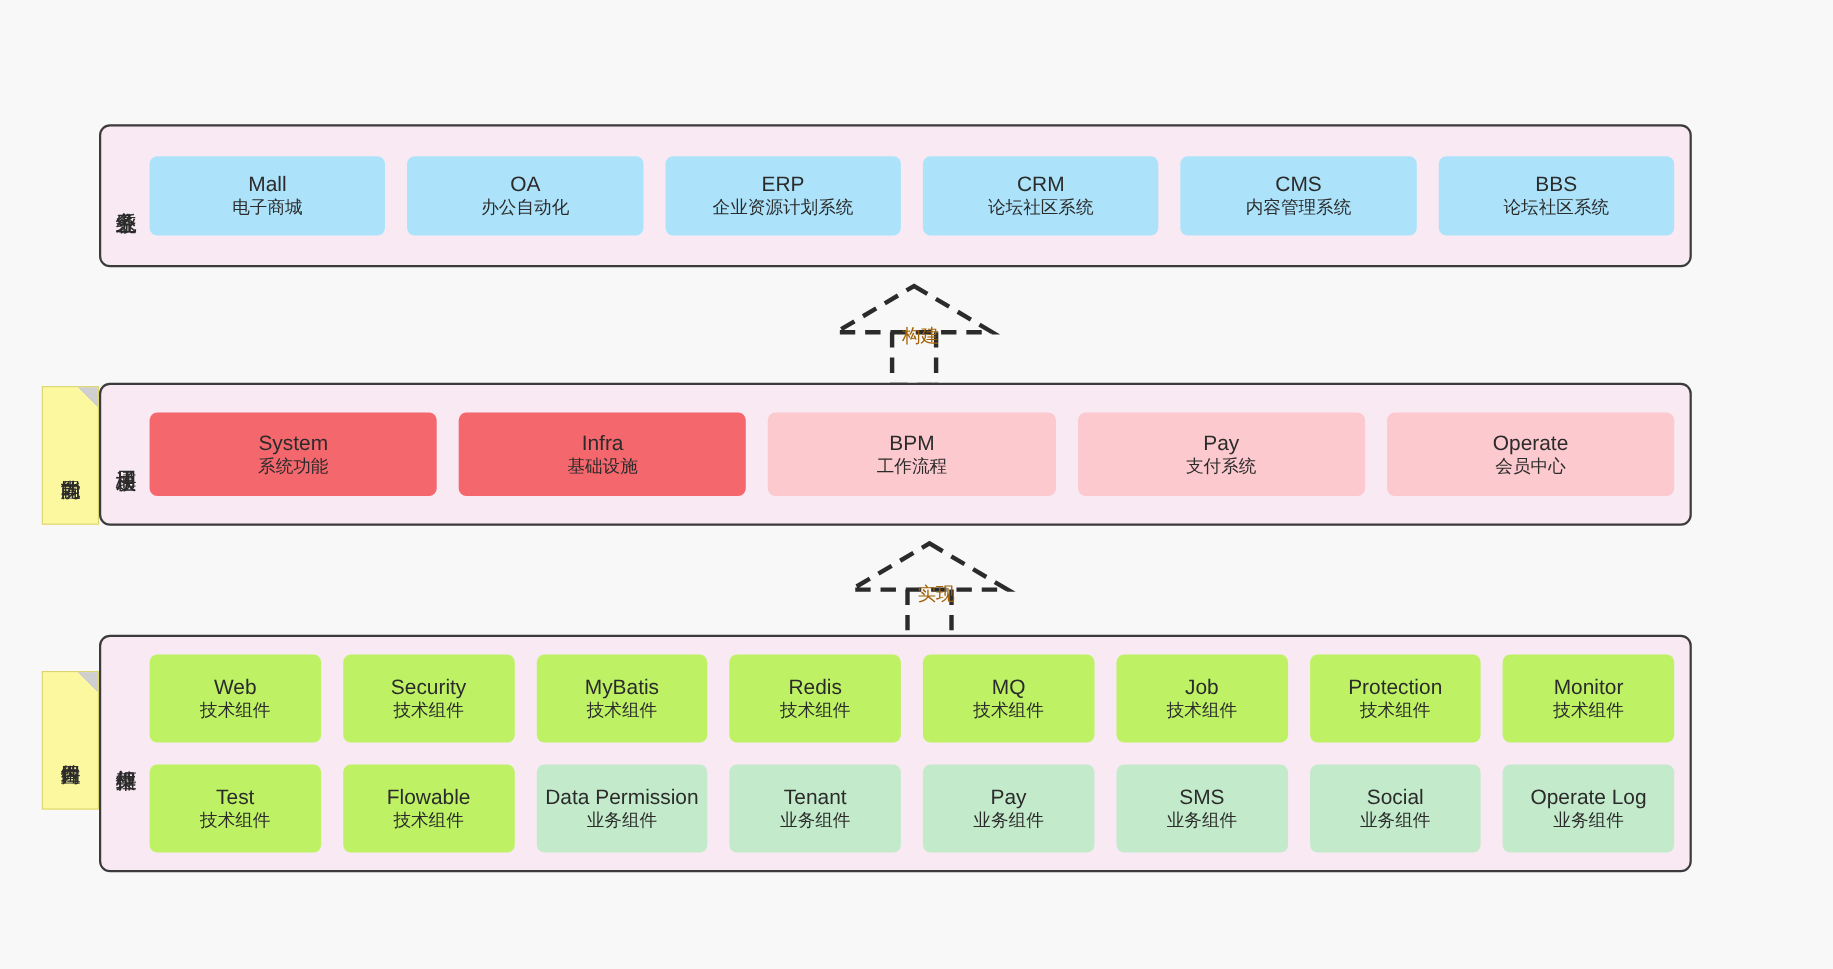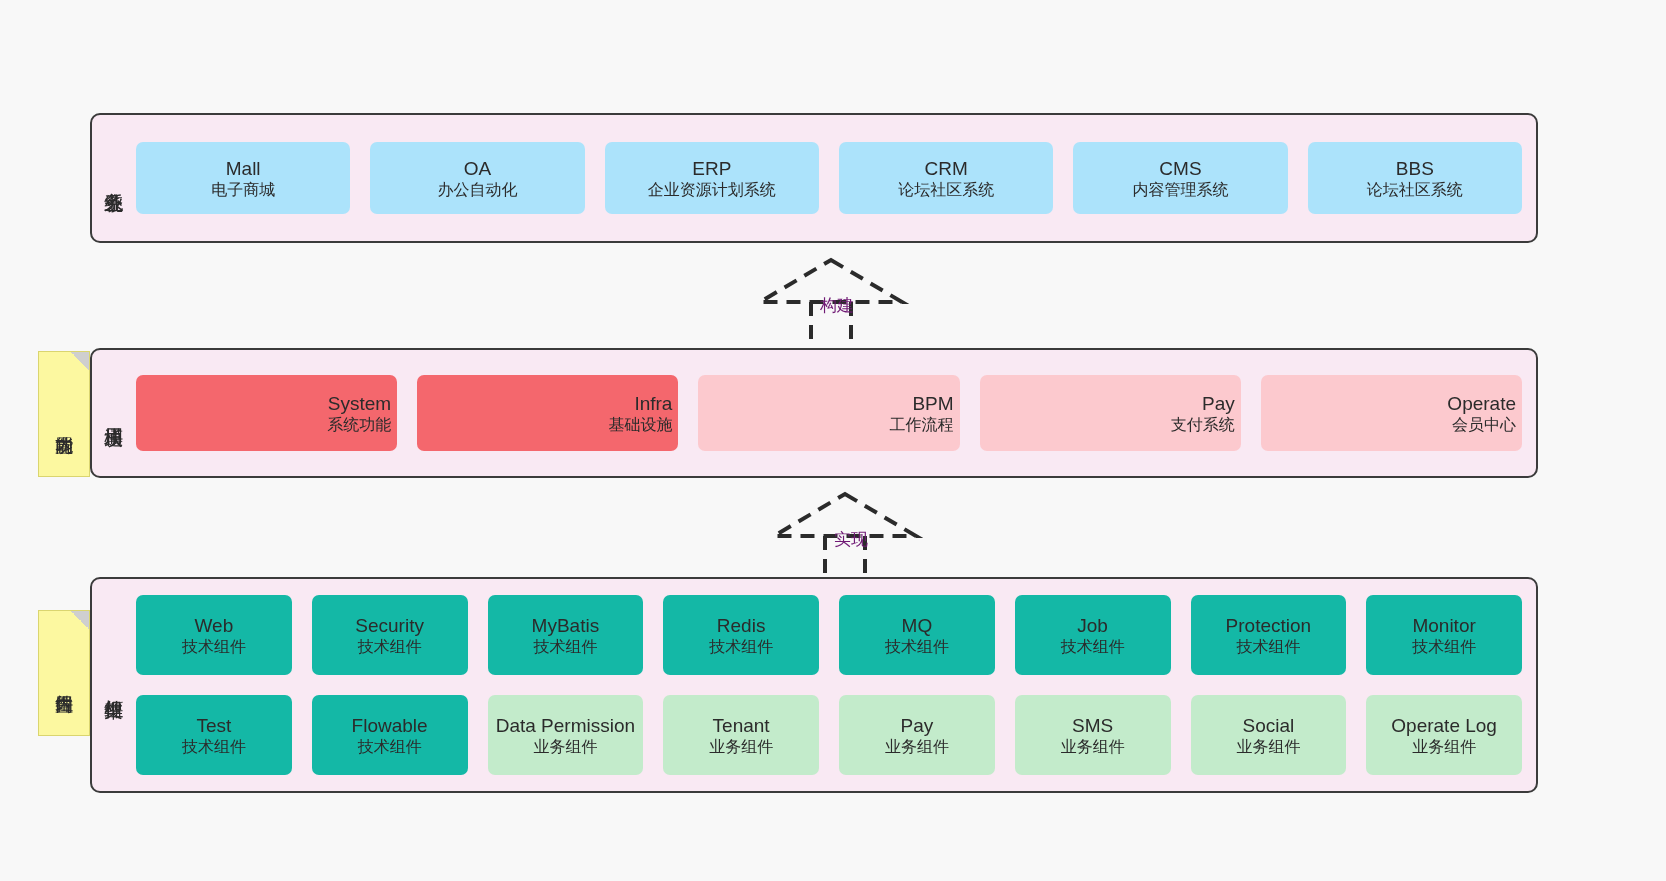--- a/index.html
+++ b/index.html
@@ -65,29 +65,29 @@
     line-height: 1.22;
     padding: 4px 6px;
   }
   .cell .t1 { font-size: 19px; }
   .cell .t2 { font-size: 16px; }
 
   
   .c-blue        { background: #ace3fb; }
   .c-red         { background: #f4676d; }
   .c-pink        { background: #fcc9ce; }
-  .c-green       { background: #14b8a6; }
+  .c-green       { background: #bef264; }
   .c-green-light { background: #c3ebcb; }
 
   
   #layer-business { left: 90px;  top: 113px; width: 1448px; height: 130px; }
   #layer-business .cell { height: 72px; }
 
   #layer-module   { left: 90px;  top: 348px; width: 1448px; height: 130px; }
-  #layer-module .cell { height: 76px; align-items: flex-end; }
+  #layer-module .cell { height: 76px; }
 
   #layer-framework{ left: 90px;  top: 577px; width: 1448px; height: 216px; }
   #layer-framework .cell { height: 80px; }
 
   
   .sticky {
     position: absolute;
     width: 52px;
     background: #fcf8a0;
     border: 1px solid #dad56f;
@@ -111,21 +111,21 @@
   }
   #sticky-module    { left: 38px; top: 351px; height: 126px; }
   #sticky-framework { left: 38px; top: 610px; height: 126px; }
 
   
   .arrow { position: absolute; }
   .arrow svg { display: block; overflow: visible; }
   .arrow-label {
     position: absolute;
     font-size: 17px;
-    color: #701a75;
+    color: #a16207;
     background: transparent;
     white-space: nowrap;
   }
   #arrow-build  { left: 756px; top: 256px; }
   #arrow-build .arrow-label  { left: 64px; top: 38px; }
   #arrow-impl   { left: 770px; top: 490px; }
   #arrow-impl .arrow-label   { left: 64px; top: 38px; }
 </style>
 </head>
 <body>

